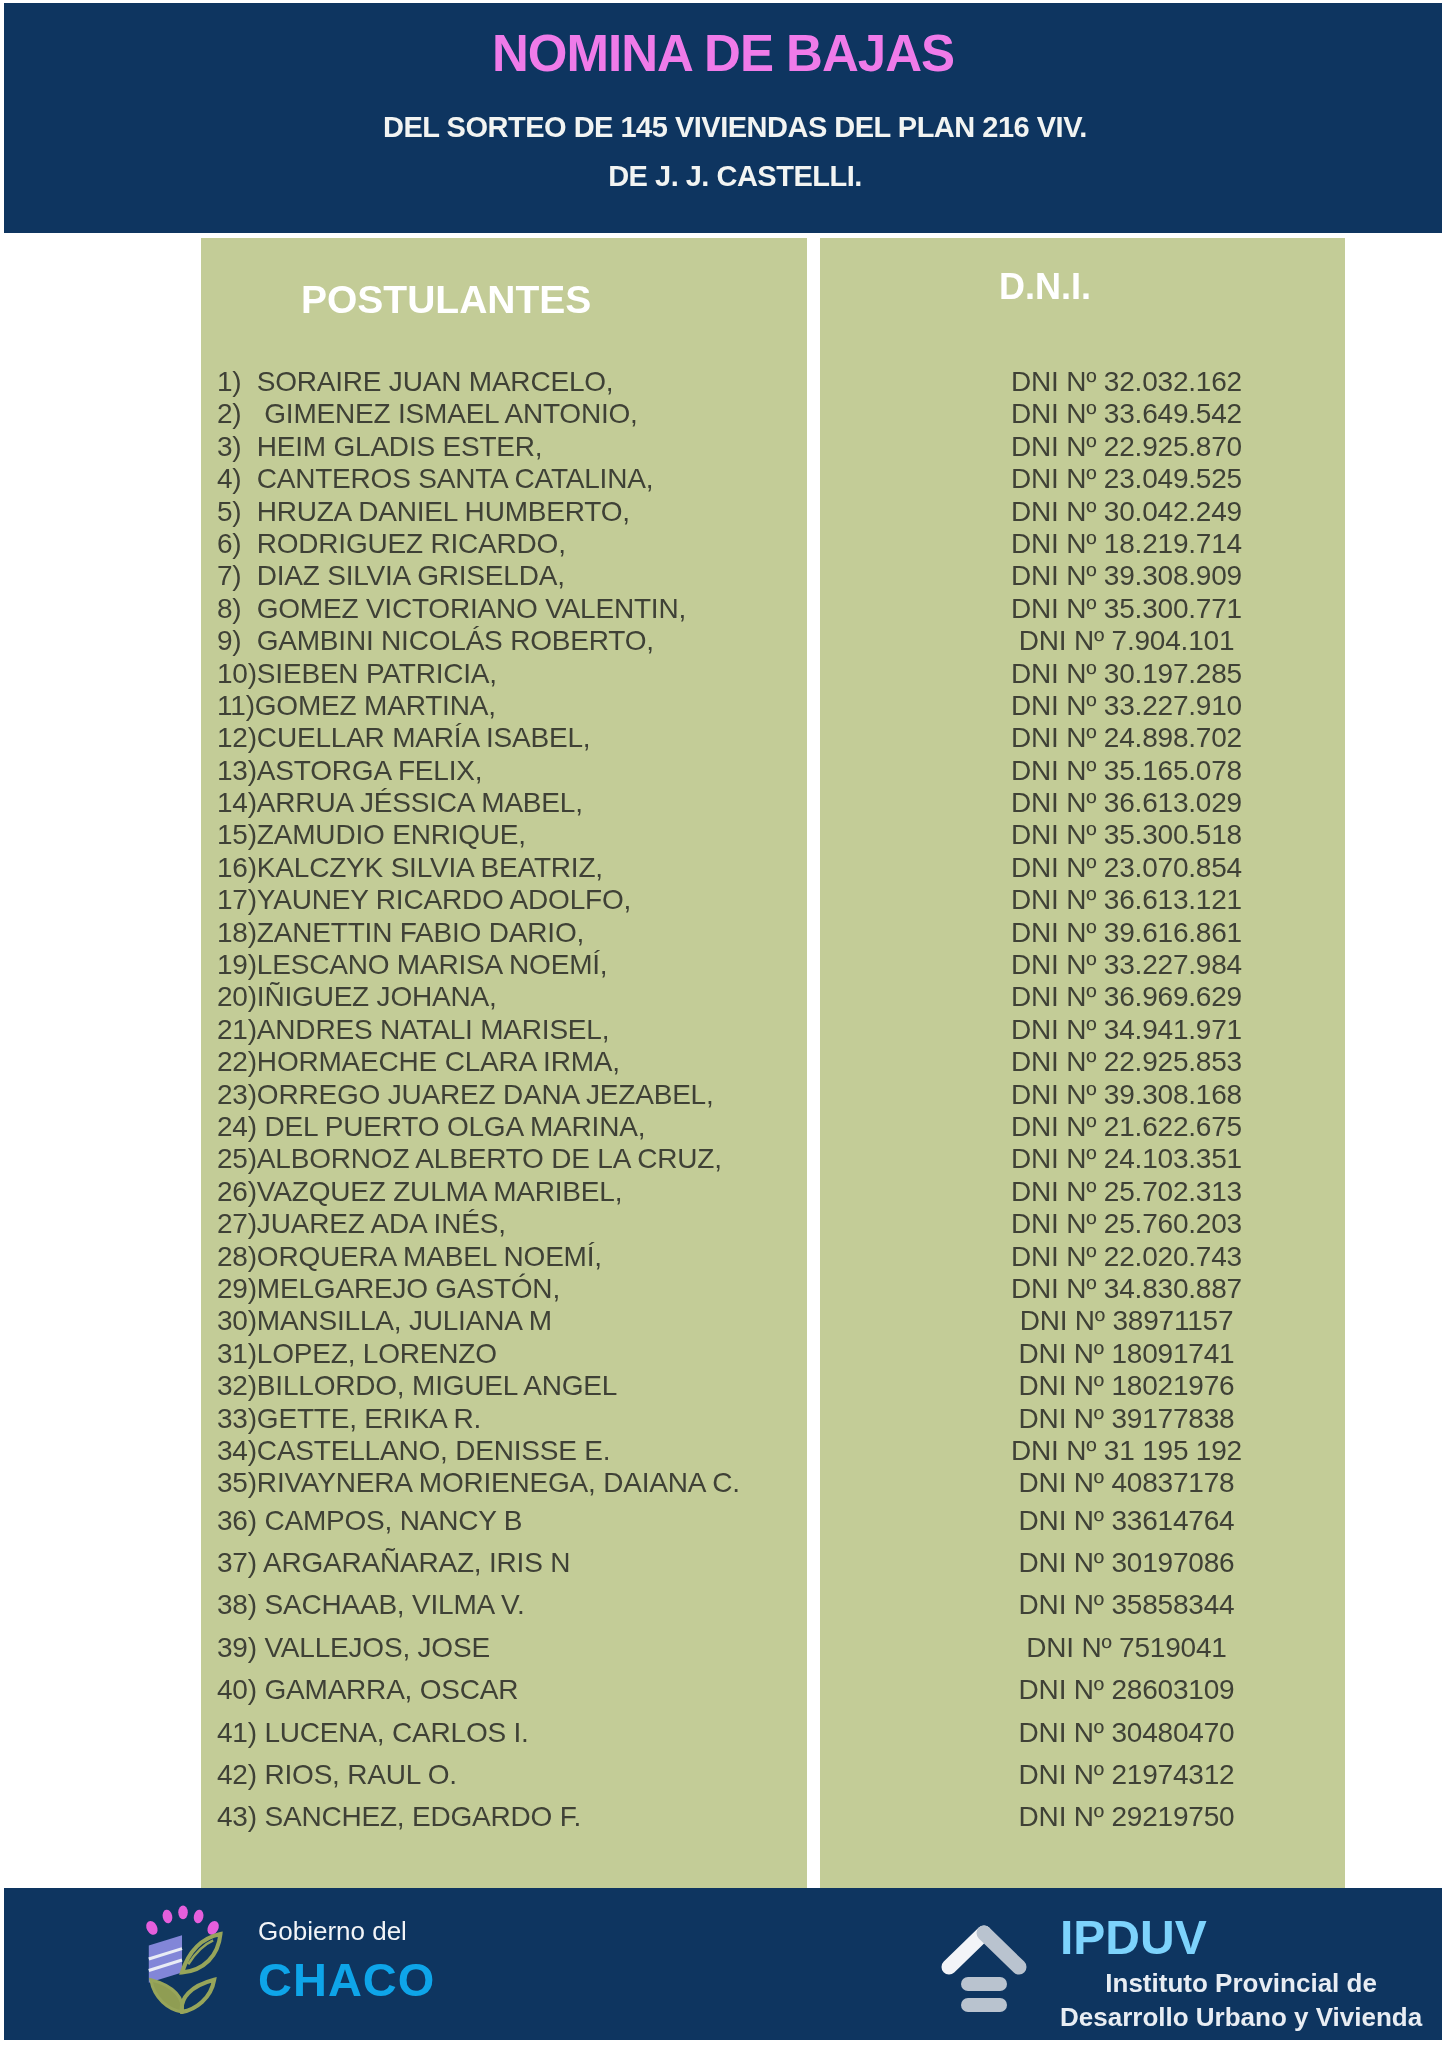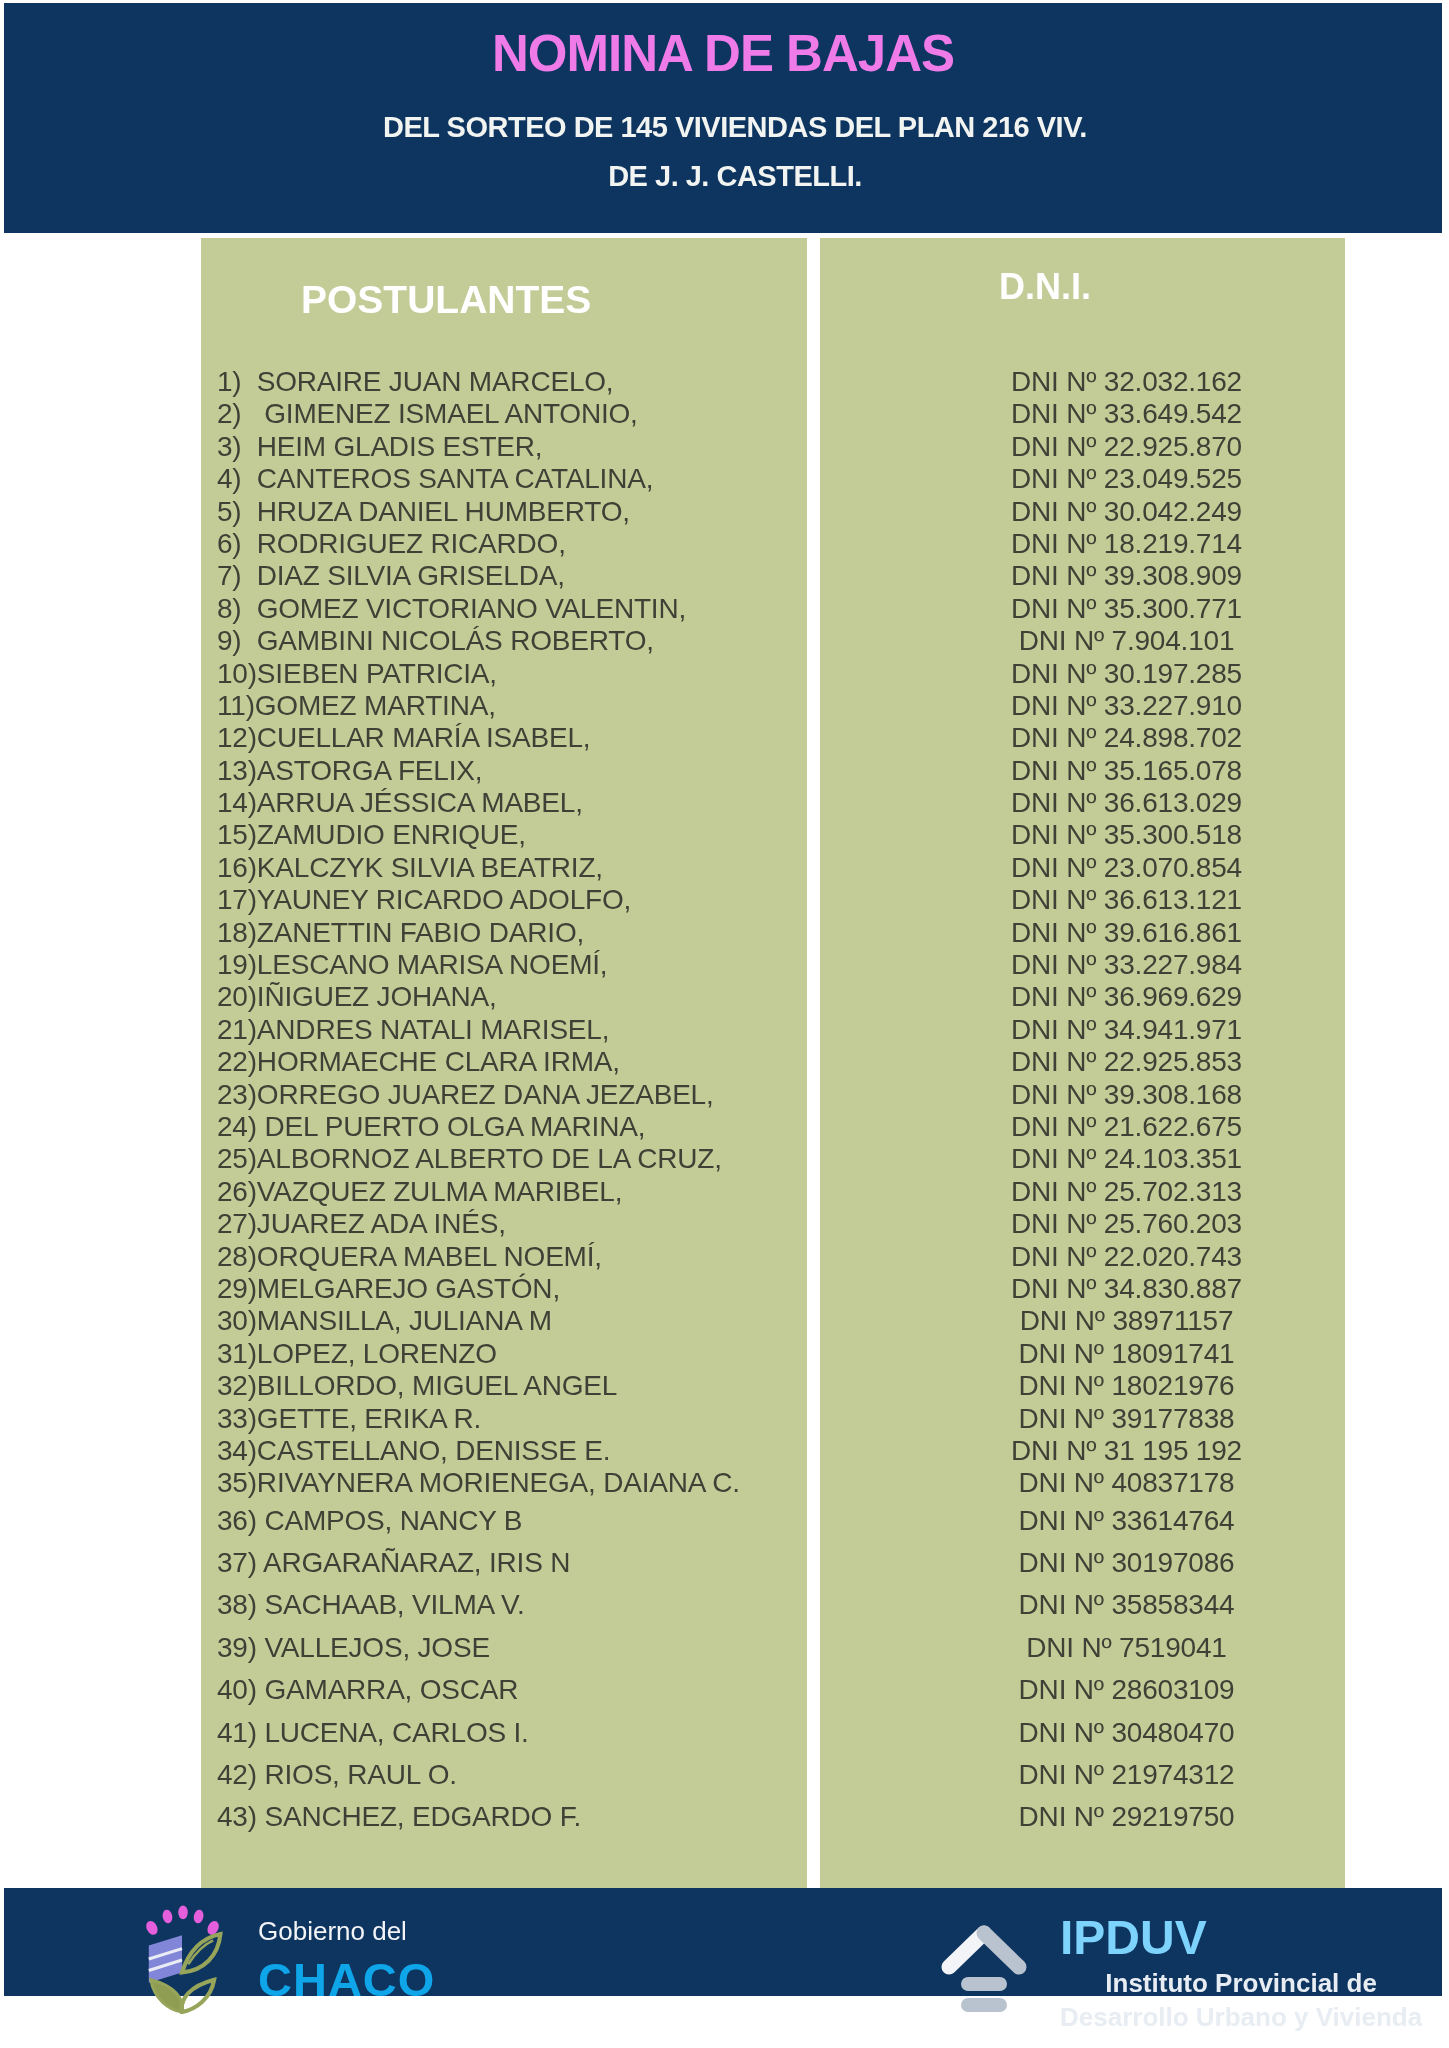--- a/index.html
+++ b/index.html
@@ -32,21 +32,21 @@
   .list{position:absolute;top:128px;left:0;right:0;}
   .row{
     height:32.4px;line-height:32.4px;font-size:28px;color:#3f4136;
     white-space:pre;letter-spacing:-0.2px;
   }
   .row.tall{height:42.4px;line-height:42.4px;}
   .panel.left .row{padding-left:16px;}
   .panel.right .row{text-align:center;padding-left:88px;}
   
   .footer{
-    position:absolute;left:4px;top:1888px;width:1438px;height:108px;
+    position:absolute;left:4px;top:1888px;width:1438px;height:152px;
     background:#0e3560;
   }
   .logo-group{position:absolute;display:flex;align-items:center;}
   .logo-group.chaco{left:126px;top:16px;gap:24px;}
   .logo-group.ipduv{left:930px;top:22px;gap:26px;}
   .chaco-line1{font-size:26px;color:#f2f4f7;}
   .chaco-line2{font-size:47px;font-weight:bold;color:#0ea5e9;letter-spacing:1px;margin-top:5px;}
   .ipduv-acronym{font-size:48px;font-weight:bold;color:#7dd3fc;}
   .ipduv-line{font-size:26px;font-weight:bold;color:#e8edf3;margin-top:3px;text-align:center;}
 </style>

